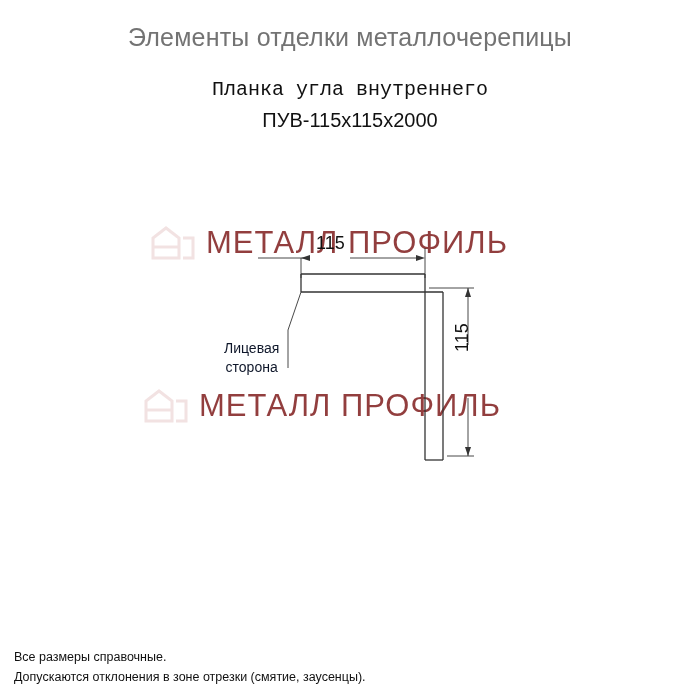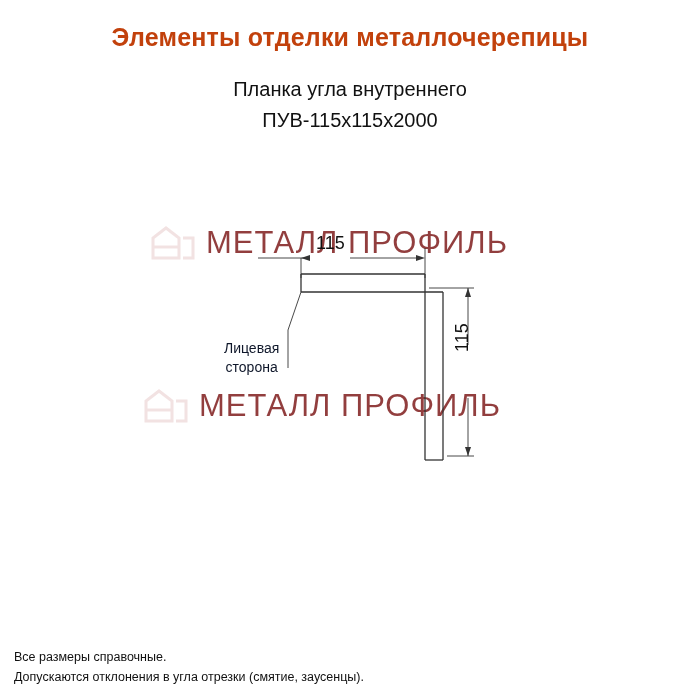--- a/index.html
+++ b/index.html
@@ -19,31 +19,32 @@
   
   .title-block {
     position: absolute;
     top: 22px;
     left: 0;
     width: 700px;
     text-align: center;
   }
   .main-title {
     font-size: 25px;
-    font-weight: bold;
+    font-weight: normal;
     letter-spacing: 0.2px;
     line-height: 1.2;
-    color: #c2410c;
+    color: #737373;
   }
   .sub-title {
     margin-top: 24px;
     font-size: 20px;
     font-weight: normal;
     line-height: 1.35;
     color: #111;
+    font-family: Liberation Mono, monospace;
   }
   .sub-title-2 {
     margin-top: 6px;
     font-size: 20px;
     font-weight: normal;
     color: #111;
   }
 
   
   .watermark {
@@ -193,14 +194,14 @@
   <div class="dim-label dim-right">115</div>
 
   <div class="face-label">
     <div>Лицевая</div>
     <div>сторона</div>
   </div>
 </div>
 
 <div class="footer">
   <div>Все размеры справочные.</div>
-  <div>Допускаются отклонения в угла отрезки (смятие, заусенцы).</div>
+  <div>Допускаются отклонения в зоне отрезки (смятие, заусенцы).</div>
 </div>
 
 </body></html>

